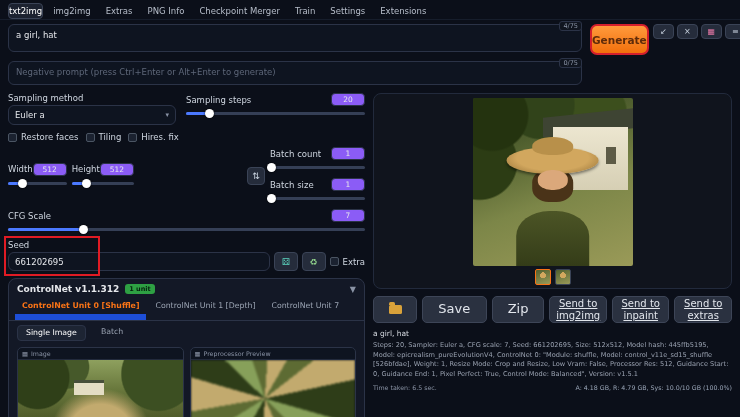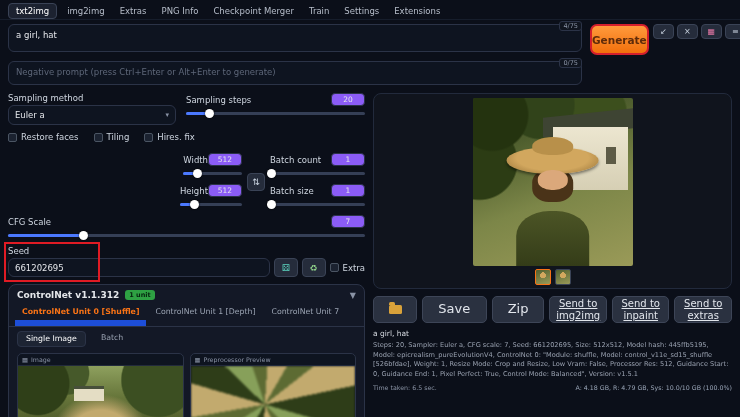--- a/index.html
+++ b/index.html
@@ -5,21 +5,21 @@
   * { box-sizing: border-box; margin: 0; padding: 0; }
   html,body { width:740px; height:417px; overflow:hidden; }
   body {
     background:#0b0f19; color:#e5e7eb;
     font-family:"DejaVu Sans","Liberation Sans",sans-serif;
     font-size:9px;
   }
   
   .topbar { height:20px; display:flex; align-items:center; gap:5px; padding:3px 8px 0; border-bottom:1px solid #161d2b; }
   .tab { font-size:8.5px; color:#b6bdc9; padding:2px 5px; cursor:pointer; white-space:nowrap; }
-  .tab.active { color:#fff; background:#1c2230; border:1px solid #3a4356; border-radius:4px; padding:2px 7px; }
+  .tab.active { color:#fff; background:#1c2230; border:1px solid #3a4356; border-radius:4px; padding:2px 0; }
   
   .toprow { display:flex; gap:8px; padding:4px 8px 4px; }
   .prompt-col { flex:1; display:flex; flex-direction:column; gap:7px; }
   .field { position:relative; }
   .counter { position:absolute; top:-3px; right:0; font-size:6.5px; color:#8a93a5; background:#10151f; border:1px solid #2b3347; border-radius:3px; padding:0 3px; z-index:2; }
   textarea { width:100%; resize:none; background:#0e1420; border:1px solid #2b3347; border-radius:6px; color:#e5e7eb; font-size:8.5px; padding:5px 7px; font-family:inherit; outline:none; }
   textarea.neg::placeholder { color:#5d6678; }
   .t-prompt { height:28px; }
   .t-neg { height:24px; }
   .action-col { width:142px; display:flex; flex-direction:row; gap:4px; }
@@ -41,25 +41,25 @@
   .select { height:20px; background:#0e1420; border:1px solid #2b3347; border-radius:6px; display:flex; align-items:center; justify-content:space-between; padding:0 6px; font-size:8.5px; color:#e5e7eb; cursor:pointer; }
   .caret { color:#8a93a5; font-size:7px; }
   .col-steps { flex:1; }
   .param-head { display:flex; justify-content:space-between; align-items:center; }
   .plabel { font-size:8.5px; color:#cfd6e0; }
   .pval { min-width:34px; height:13px; line-height:12px; text-align:center; background:#8b5cf6; border:1px solid #2b3347; border-radius:4px; font-size:7.5px; color:#e5e7eb; cursor:text; }
   .slider { position:relative; height:11px; margin-top:2px; cursor:pointer; }
   .track { position:absolute; left:0; right:0; top:4px; height:3px; background:#353f56; border-radius:2px; }
   .fill { position:absolute; left:0; top:4px; height:3px; background:#4b79ff; border-radius:2px; }
   .sthumb { position:absolute; top:1px; width:9px; height:9px; margin-left:-4px; background:#fff; border-radius:50%; box-shadow:0 0 2px #000; }
-  .checkrow { display:flex; gap:15px; margin:7px 0 11px; }
+  .checkrow { display:flex; gap:7px; margin:7px 0 5px; }
   .check { display:flex; gap:4px; align-items:center; font-size:8.5px; color:#cfd6e0; cursor:pointer; }
   .box { width:9px; height:9px; background:#1b2230; border:1px solid #4b5563; border-radius:2px; flex:none; }
   .dims-row { display:flex; gap:5px; align-items:center; }
-  .dims-col { width:234px; display:flex; flex-direction:column; gap:5px;align-items:flex-end; }
+  .dims-col { width:234px; display:flex; gap:5px;align-items:flex-end; }
   .swap-btn { width:18px; height:18px; background:#252c3b; border:1px solid #3a4356; border-radius:4px; color:#cbd5e1; font-size:9px; display:flex; align-items:center; justify-content:center; cursor:pointer; flex:none; }
   .batch-col { flex:1; display:flex; flex-direction:column; gap:5px; }
   .cfg-block { margin-top:5px; }
   .seed-block { margin-top:5px; position:relative; }
   .seed-row { display:flex; gap:4px; align-items:center; margin-top:2px; }
   .seed-input { flex:1; height:19px; background:#0e1420; border:1px solid #2b3347; border-radius:6px; color:#e5e7eb; font-size:8.5px; padding:0 6px; outline:none; font-family:inherit; }
   .sbtn { width:24px; height:19px; background:#252c3b; border:1px solid #3a4356; border-radius:4px; font-size:9px; display:flex; align-items:center; justify-content:center; cursor:pointer; }
   .dice { color:#5cd6c0; } .recycle { color:#8fd18a; }
   .annotation { position:absolute; left:-4px; top:-4px; width:96px; height:40px; border:2px solid #e01b24; pointer-events:none; z-index:4; }
   

